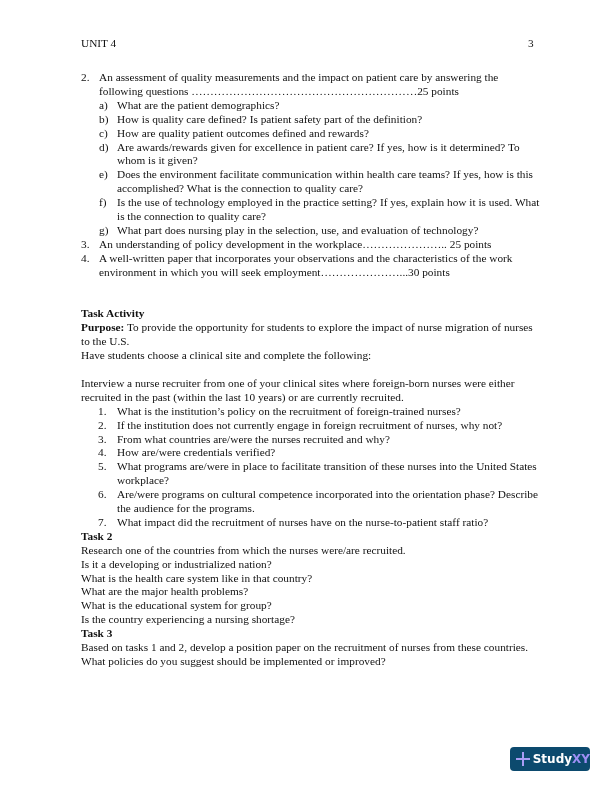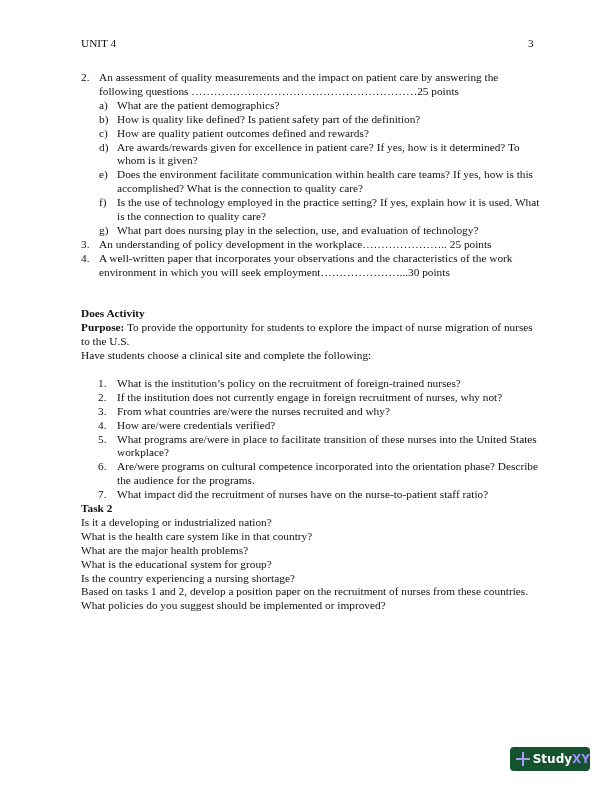--- a/index.html
+++ b/index.html
@@ -16,21 +16,21 @@
   .num { position: absolute; left: 0; top: 0; }
   .num-text { padding-left: 18px; }
   .sub { position: relative; padding-left: 36px; }
   .sub .lbl { position: absolute; left: 18px; top: 0; }
   .task-item { position: relative; padding-left: 36px; }
   .task-item .lbl { position: absolute; left: 17px; top: 0; }
   .bold { font-weight: bold; }
   .gap { height: 13.9px; }
   .badge {
     position: absolute; left: 510px; top: 747px; width: 80px; height: 24px;
-    background: #14532d; border-radius: 4px; display: flex; align-items: center;
+    background: #0c4a6e; border-radius: 4px; display: flex; align-items: center;
     box-sizing: border-box; padding-left: 6px;
   }
   .badge .plus { width: 14px; height: 14px; position: relative; margin-right: 5px; }
   .badge .plus::before, .badge .plus::after {
     content: ""; position: absolute; background: #a99cf5;
   }
   .badge .plus::before { left: 6px; top: 0; width: 2px; height: 14px; }
   .badge .plus::after { left: 0; top: 6px; width: 14px; height: 2px; }
   .badge .brand { font-family: "DejaVu Sans", sans-serif; font-weight: bold; font-size: 12px; line-height: 14px; }
   .badge .brand-a { color: #ffffff; }
@@ -48,21 +48,21 @@
     <div class="row">
       <span class="num">2.</span>
       <div class="num-text">An assessment of quality measurements and the impact on patient care by answering the following questions ……………………………………………………25 points</div>
     </div>
     <div class="sub">
       <span class="lbl">a)</span>
       <div>What are the patient demographics?</div>
     </div>
     <div class="sub">
       <span class="lbl">b)</span>
-      <div>How is quality like defined? Is patient safety part of the definition?</div>
+      <div>How is quality care defined? Is patient safety part of the definition?</div>
     </div>
     <div class="sub">
       <span class="lbl">c)</span>
       <div>How are quality patient outcomes defined and rewards?</div>
     </div>
     <div class="sub">
       <span class="lbl">d)</span>
       <div>Are awards/rewards given for excellence in patient care? If yes, how is it determined? To whom is it given?</div>
     </div>
     <div class="sub">
@@ -84,24 +84,25 @@
     </div>
 
     <div class="row">
       <span class="num">4.</span>
       <div class="num-text">A well-written paper that incorporates your observations and the characteristics of the work environment in which you will seek employment…………………...30 points</div>
     </div>
 
     <div class="gap"></div>
     <div class="gap"></div>
 
-    <div class="bold">Does Activity</div>
+    <div class="bold">Task Activity</div>
     <div><span class="bold">Purpose:</span><span> To provide the opportunity for students to explore the impact of nurse migration of nurses to the U.S.</span></div>
     <div>Have students choose a clinical site and complete the following:</div>
     <div class="gap"></div>
+    <div>Interview a nurse recruiter from one of your clinical sites where foreign-born nurses were either recruited in the past (within the last 10 years) or are currently recruited.</div>
 
     <div class="task-item">
       <span class="lbl">1.</span>
       <div>What is the institution’s policy on the recruitment of foreign-trained nurses?</div>
     </div>
     <div class="task-item">
       <span class="lbl">2.</span>
       <div>If the institution does not currently engage in foreign recruitment of nurses, why not?</div>
     </div>
     <div class="task-item">
@@ -119,26 +120,28 @@
     <div class="task-item">
       <span class="lbl">6.</span>
       <div>Are/were programs on cultural competence incorporated into the orientation phase? Describe the audience for the programs.</div>
     </div>
     <div class="task-item">
       <span class="lbl">7.</span>
       <div>What impact did the recruitment of nurses have on the nurse-to-patient staff ratio?</div>
     </div>
 
     <div class="bold">Task 2</div>
+    <div>Research one of the countries from which the nurses were/are recruited.</div>
     <div>Is it a developing or industrialized nation?</div>
     <div>What is the health care system like in that country?</div>
     <div>What are the major health problems?</div>
     <div>What is the educational system for group?</div>
     <div>Is the country experiencing a nursing shortage?</div>
 
+    <div class="bold">Task 3</div>
     <div>Based on tasks 1 and 2, develop a position paper on the recruitment of nurses from these countries. What policies do you suggest should be implemented or improved?</div>
   </div>
 
   <div class="badge">
     <span class="plus"></span>
     <span class="brand"><span class="brand-a">Study</span><span class="brand-b">XY</span></span>
   </div>
 </div>
 
 </body></html>

